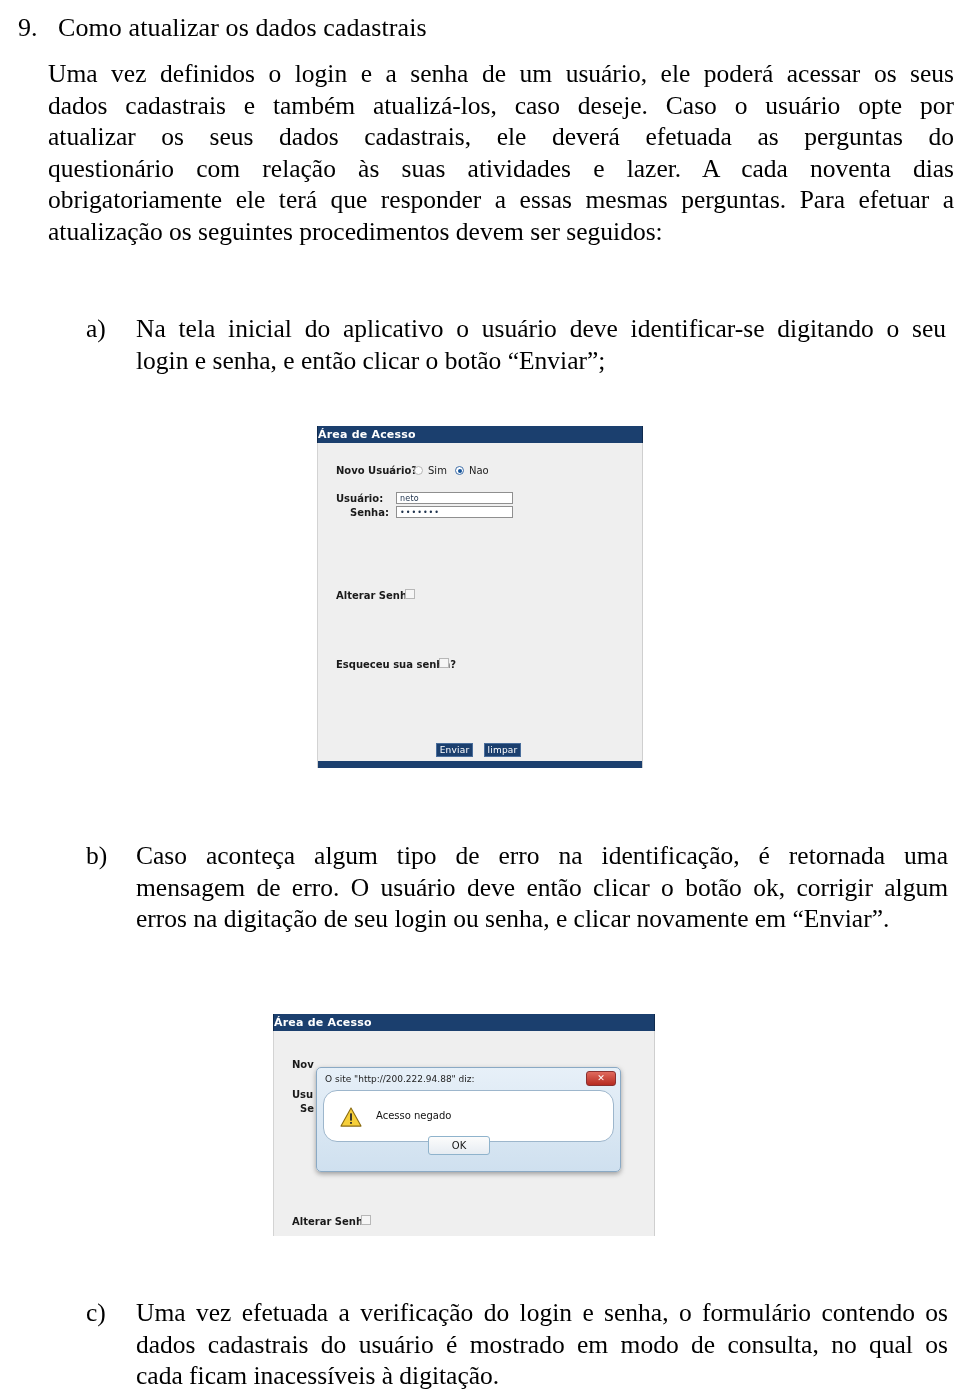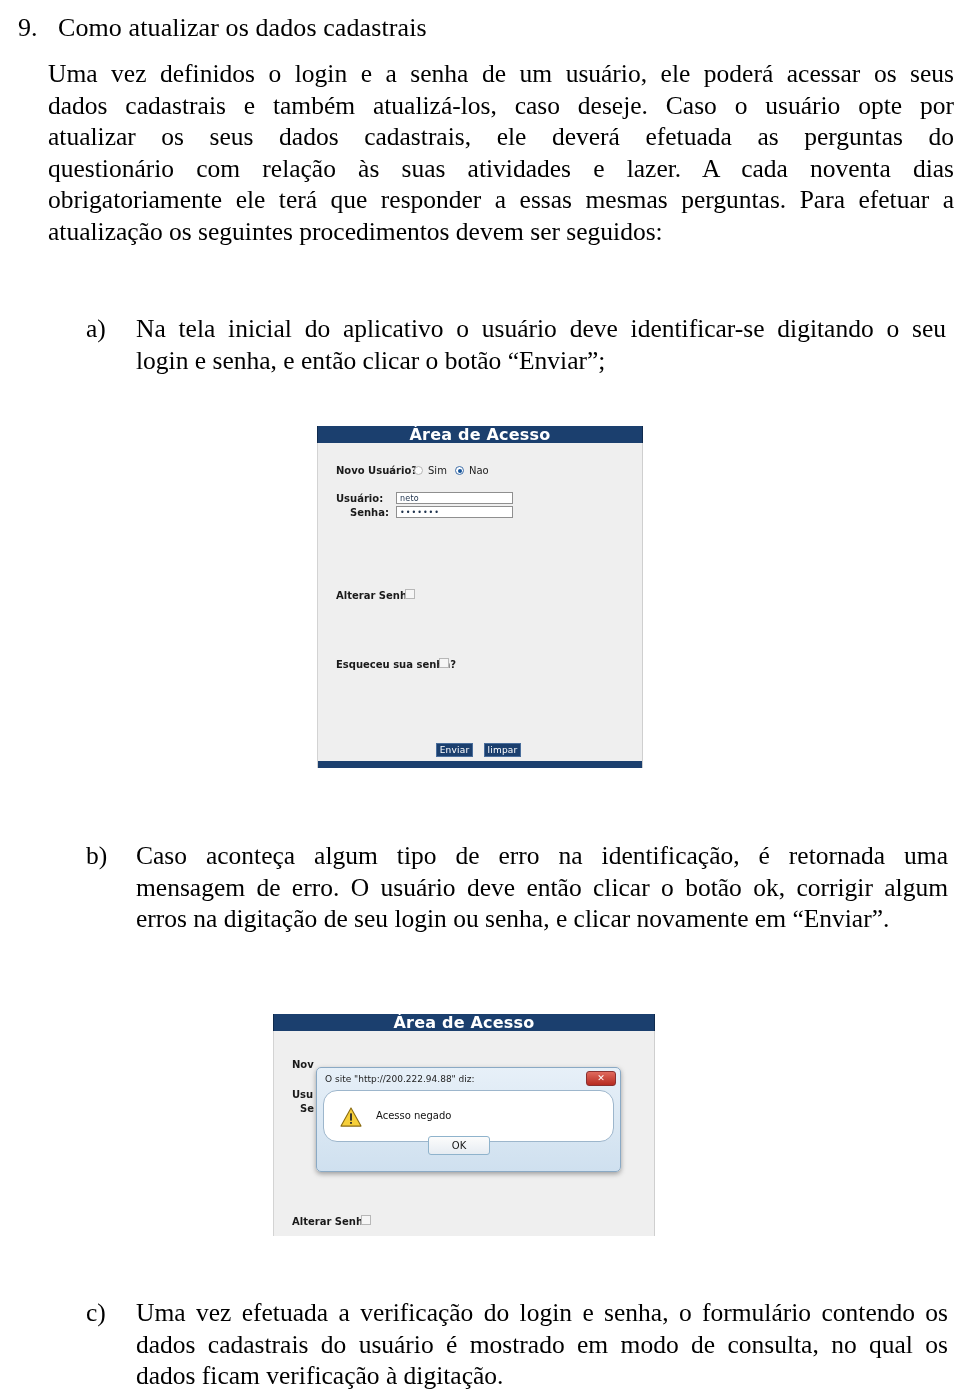--- a/index.html
+++ b/index.html
@@ -89,23 +89,23 @@
     box-sizing: border-box;
     font-family: "DejaVu Sans", "Liberation Sans", sans-serif;
   }
   #shot-login  { left: 317px; top: 426px;  width: 326px; height: 342px; }
   #shot-error  { left: 273px; top: 1014px; width: 382px; height: 222px; }
 
   .shot-titlebar {
     height: 17px;
     background: #1b3f6e;
     color: #ffffff;
-    font-size: 16px;
+    font-size: 11px;
     font-weight: bold;
-    text-align: center;
+    text-align: left;
     line-height: 17px;
     letter-spacing: 0.2px;
     border-left: 1px solid #0f2a4d;
     border-right: 1px solid #0f2a4d;
   }
   .shot-body {
     position: relative;
     background: #efefef;
     height: calc(100% - 17px);
     border-left: 1px solid #d3d3d3;
@@ -352,17 +352,17 @@
       </div>
 
     </div>
   </div>
 
   <div class="listitem" id="item-c">
     <span class="marker">c)</span>
     <span class="body">
       <span class="just">Uma vez efetuada a verificação do login e senha, o formulário contendo os</span>
       <span class="just">dados cadastrais do usuário é mostrado em modo de consulta, no qual os</span>
-      <span class="just lastline">dados ficam verificação à digitação.</span>
+      <span class="just lastline">cada ficam inacessíveis à digitação.</span>
     </span>
   </div>
 
 </div>
 
 </body></html>

